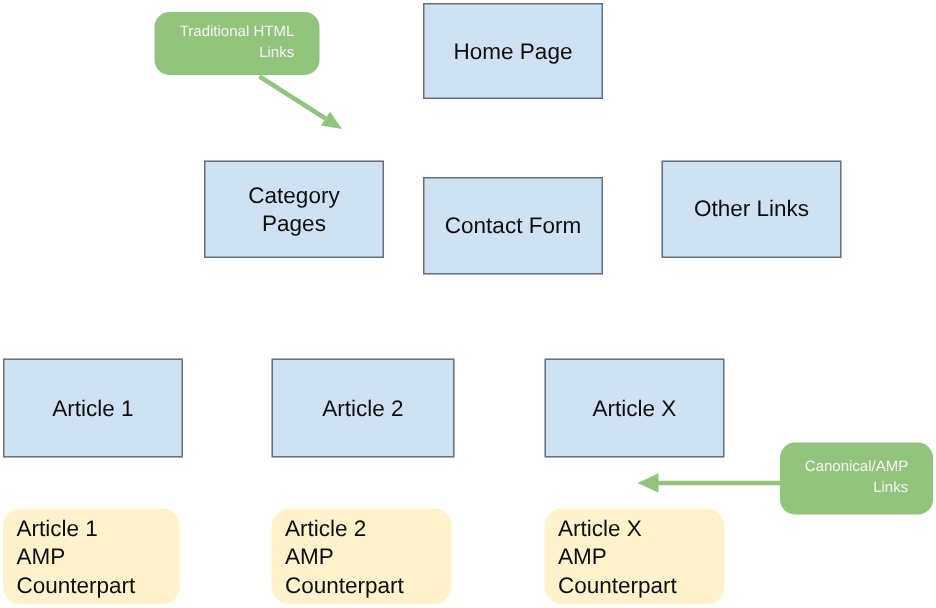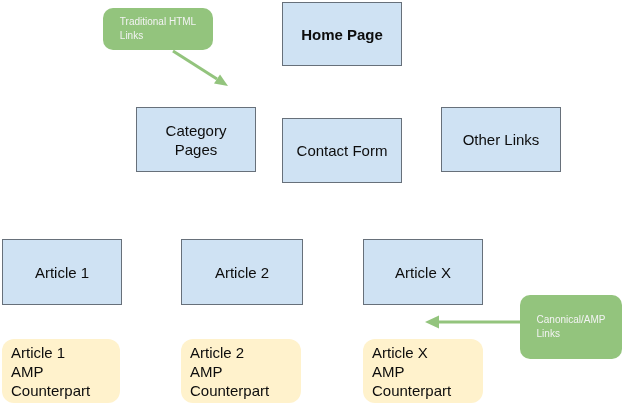--- a/index.html
+++ b/index.html
@@ -52,44 +52,44 @@
     position: absolute;
     display: flex;
     align-items: center;
     justify-content: center;
     background: var(--green-fill);
     border-radius: 10px;
     color: var(--green-text);
     font-size: 10px;
     line-height: 14px;
   }
-  .callout .lbl { white-space: pre-line; text-align: left; }
+  .callout .lbl { white-space: pre-line; text-align: right; }
 
   .arrows {
     position: absolute;
     left: 0; top: 0;
     width: 624px; height: 405px;
     pointer-events: none;
   }
   .arrow-line { stroke: var(--green-fill); stroke-width: 3; fill: none; }
   .arrow-head { fill: var(--green-fill); stroke: none; }
 
   
-  .pos-home     { left: 282px; top: 2px;   width: 120px; height: 64px; font-weight: bold; }
+  .pos-home     { left: 282px; top: 2px;   width: 120px; height: 64px; }
   .pos-category { left: 136px; top: 107px; width: 120px; height: 65px; }
   .pos-contact  { left: 282px; top: 107px; width: 120px; height: 65px; margin-top: 11px; }
   .pos-other    { left: 441px; top: 107px; width: 120px; height: 65px; }
   .pos-a1       { left: 2px;   top: 239px; width: 120px; height: 66px; }
   .pos-a2       { left: 181px; top: 239px; width: 122px; height: 66px; }
   .pos-ax       { left: 363px; top: 239px; width: 120px; height: 66px; }
   .pos-amp1     { left: 2px;   top: 339px; width: 118px; height: 64px; }
   .pos-amp2     { left: 181px; top: 339px; width: 120px; height: 64px; }
   .pos-ampx     { left: 363px; top: 339px; width: 120px; height: 64px; }
   .pos-c1       { left: 103px; top: 8px;   width: 110px; height: 42px; }
-  .pos-c2       { left: 520px; top: 295px; width: 102px; height: 64px; }
+  .pos-c2       { left: 520px; top: 295px; width: 102px; height: 48px; }
 </style>
 </head>
 <body>
 
 <div class="canvas">
 
   <div class="node blue-box pos-home">
     <div class="lbl">Home Page</div>
   </div>
 

